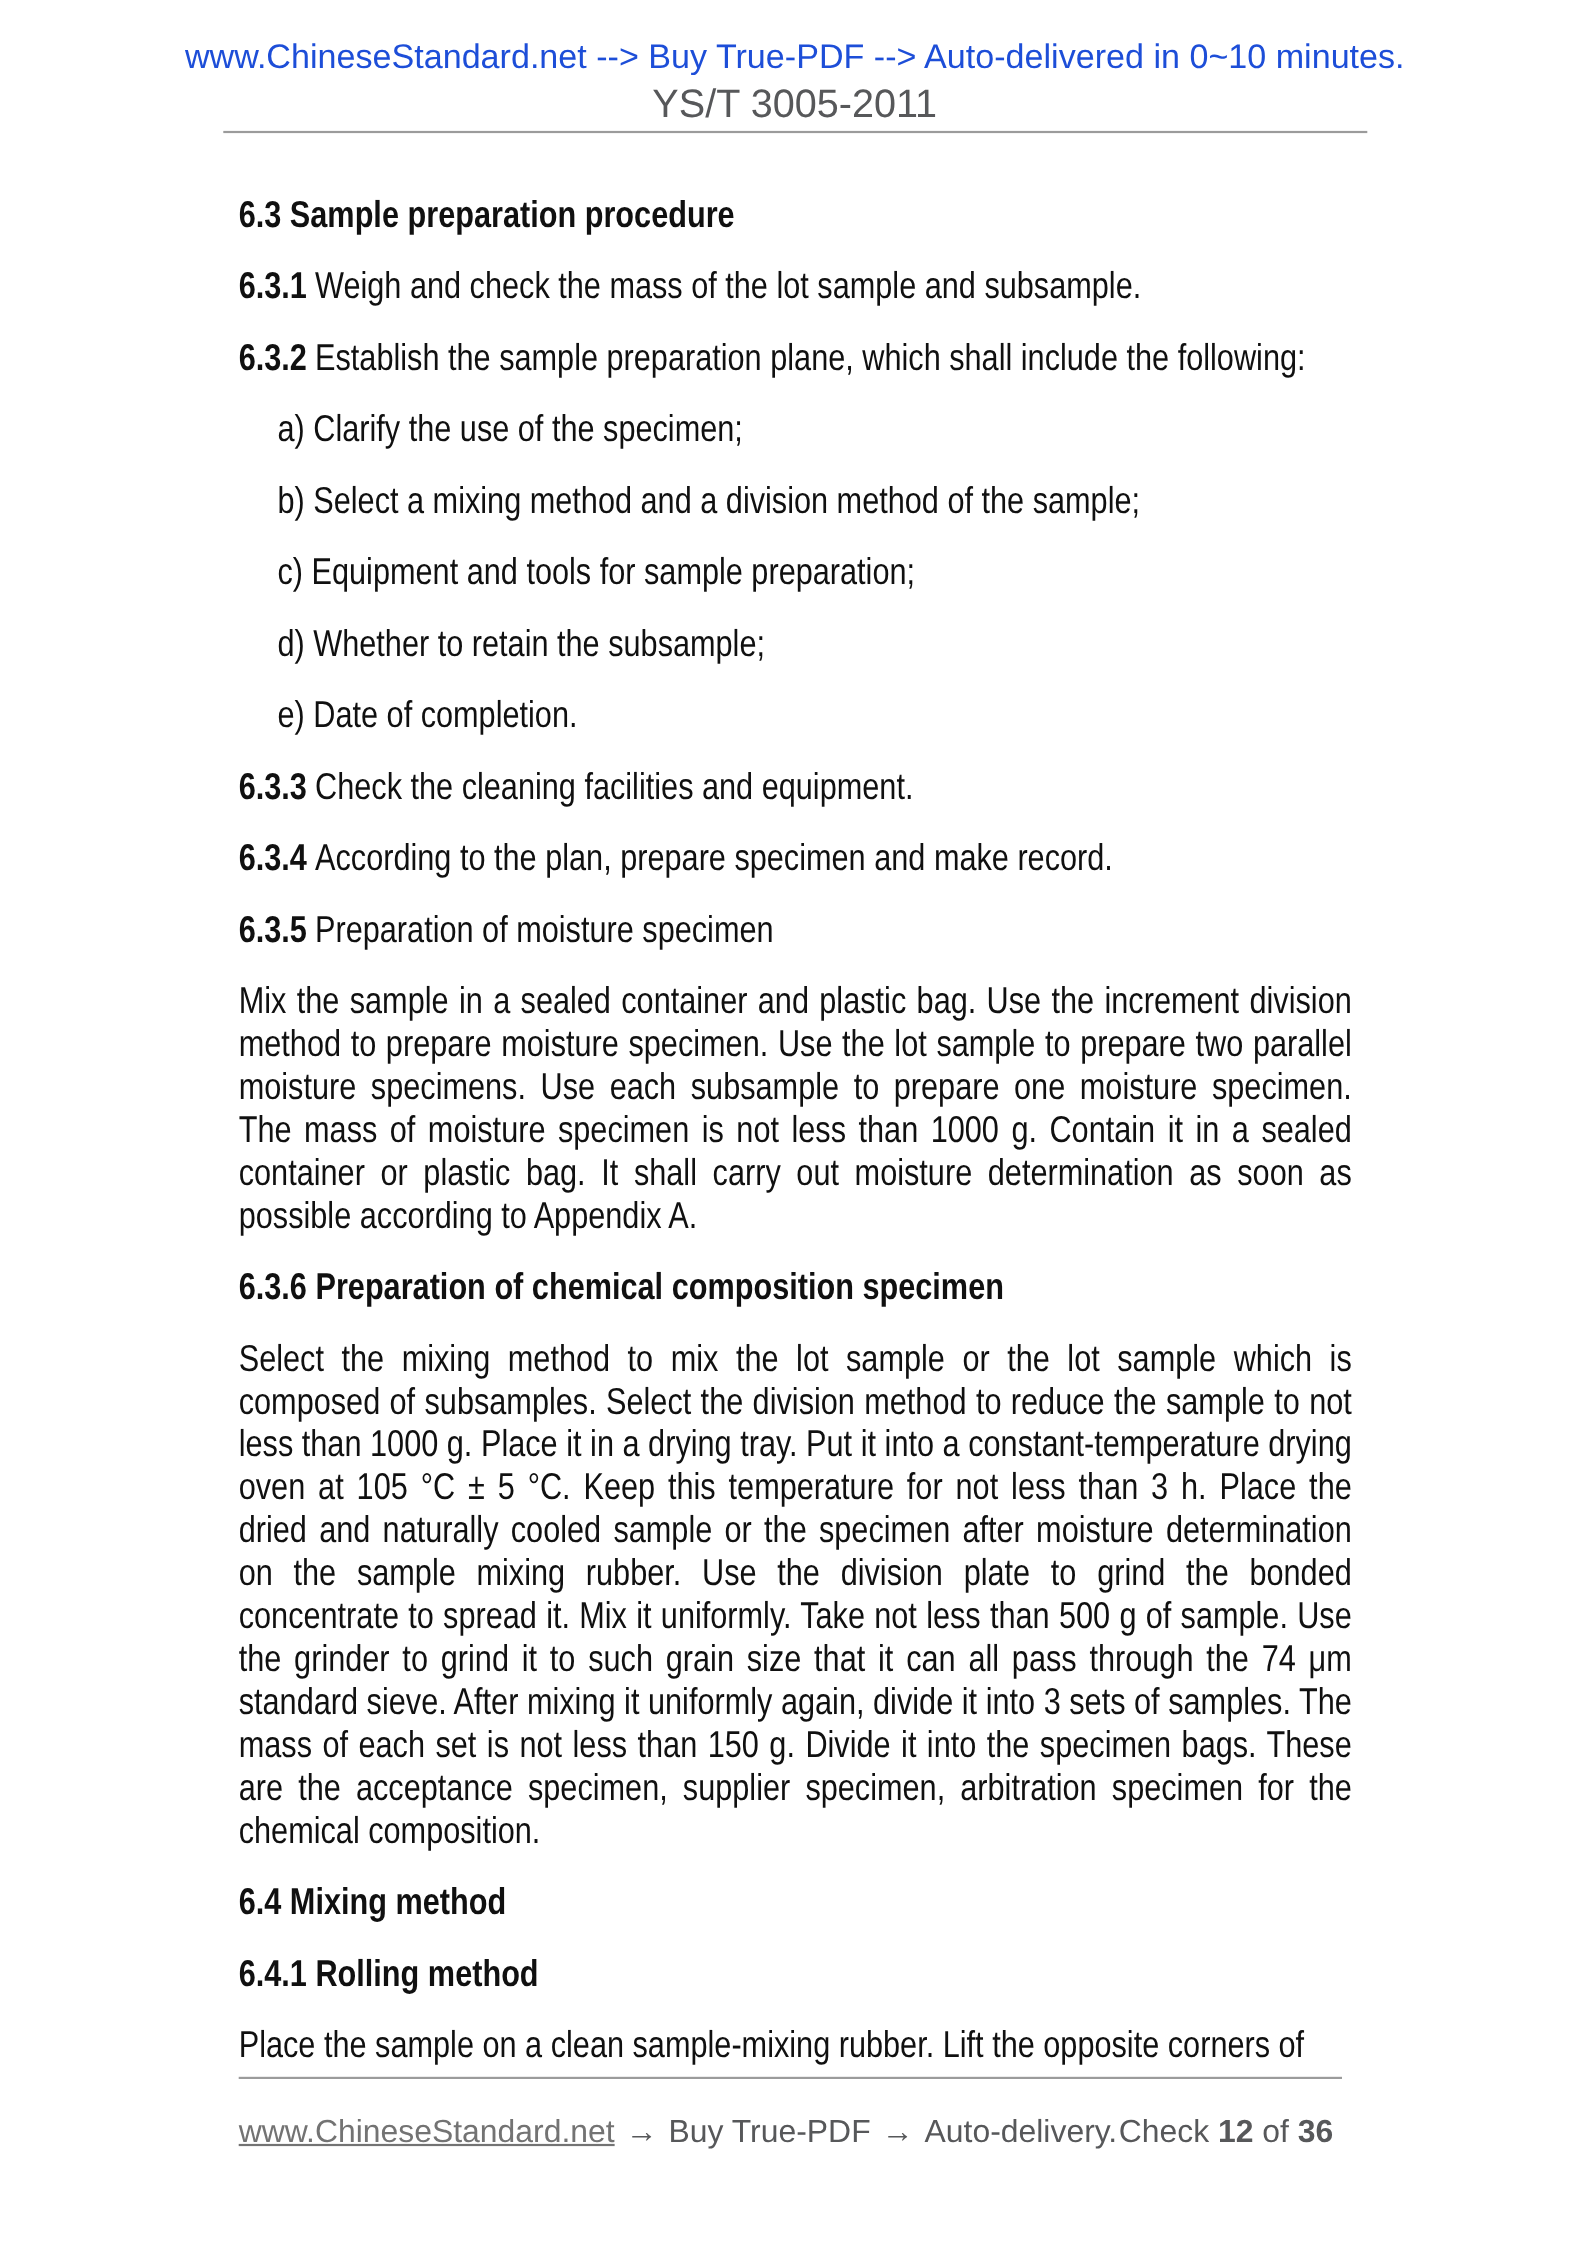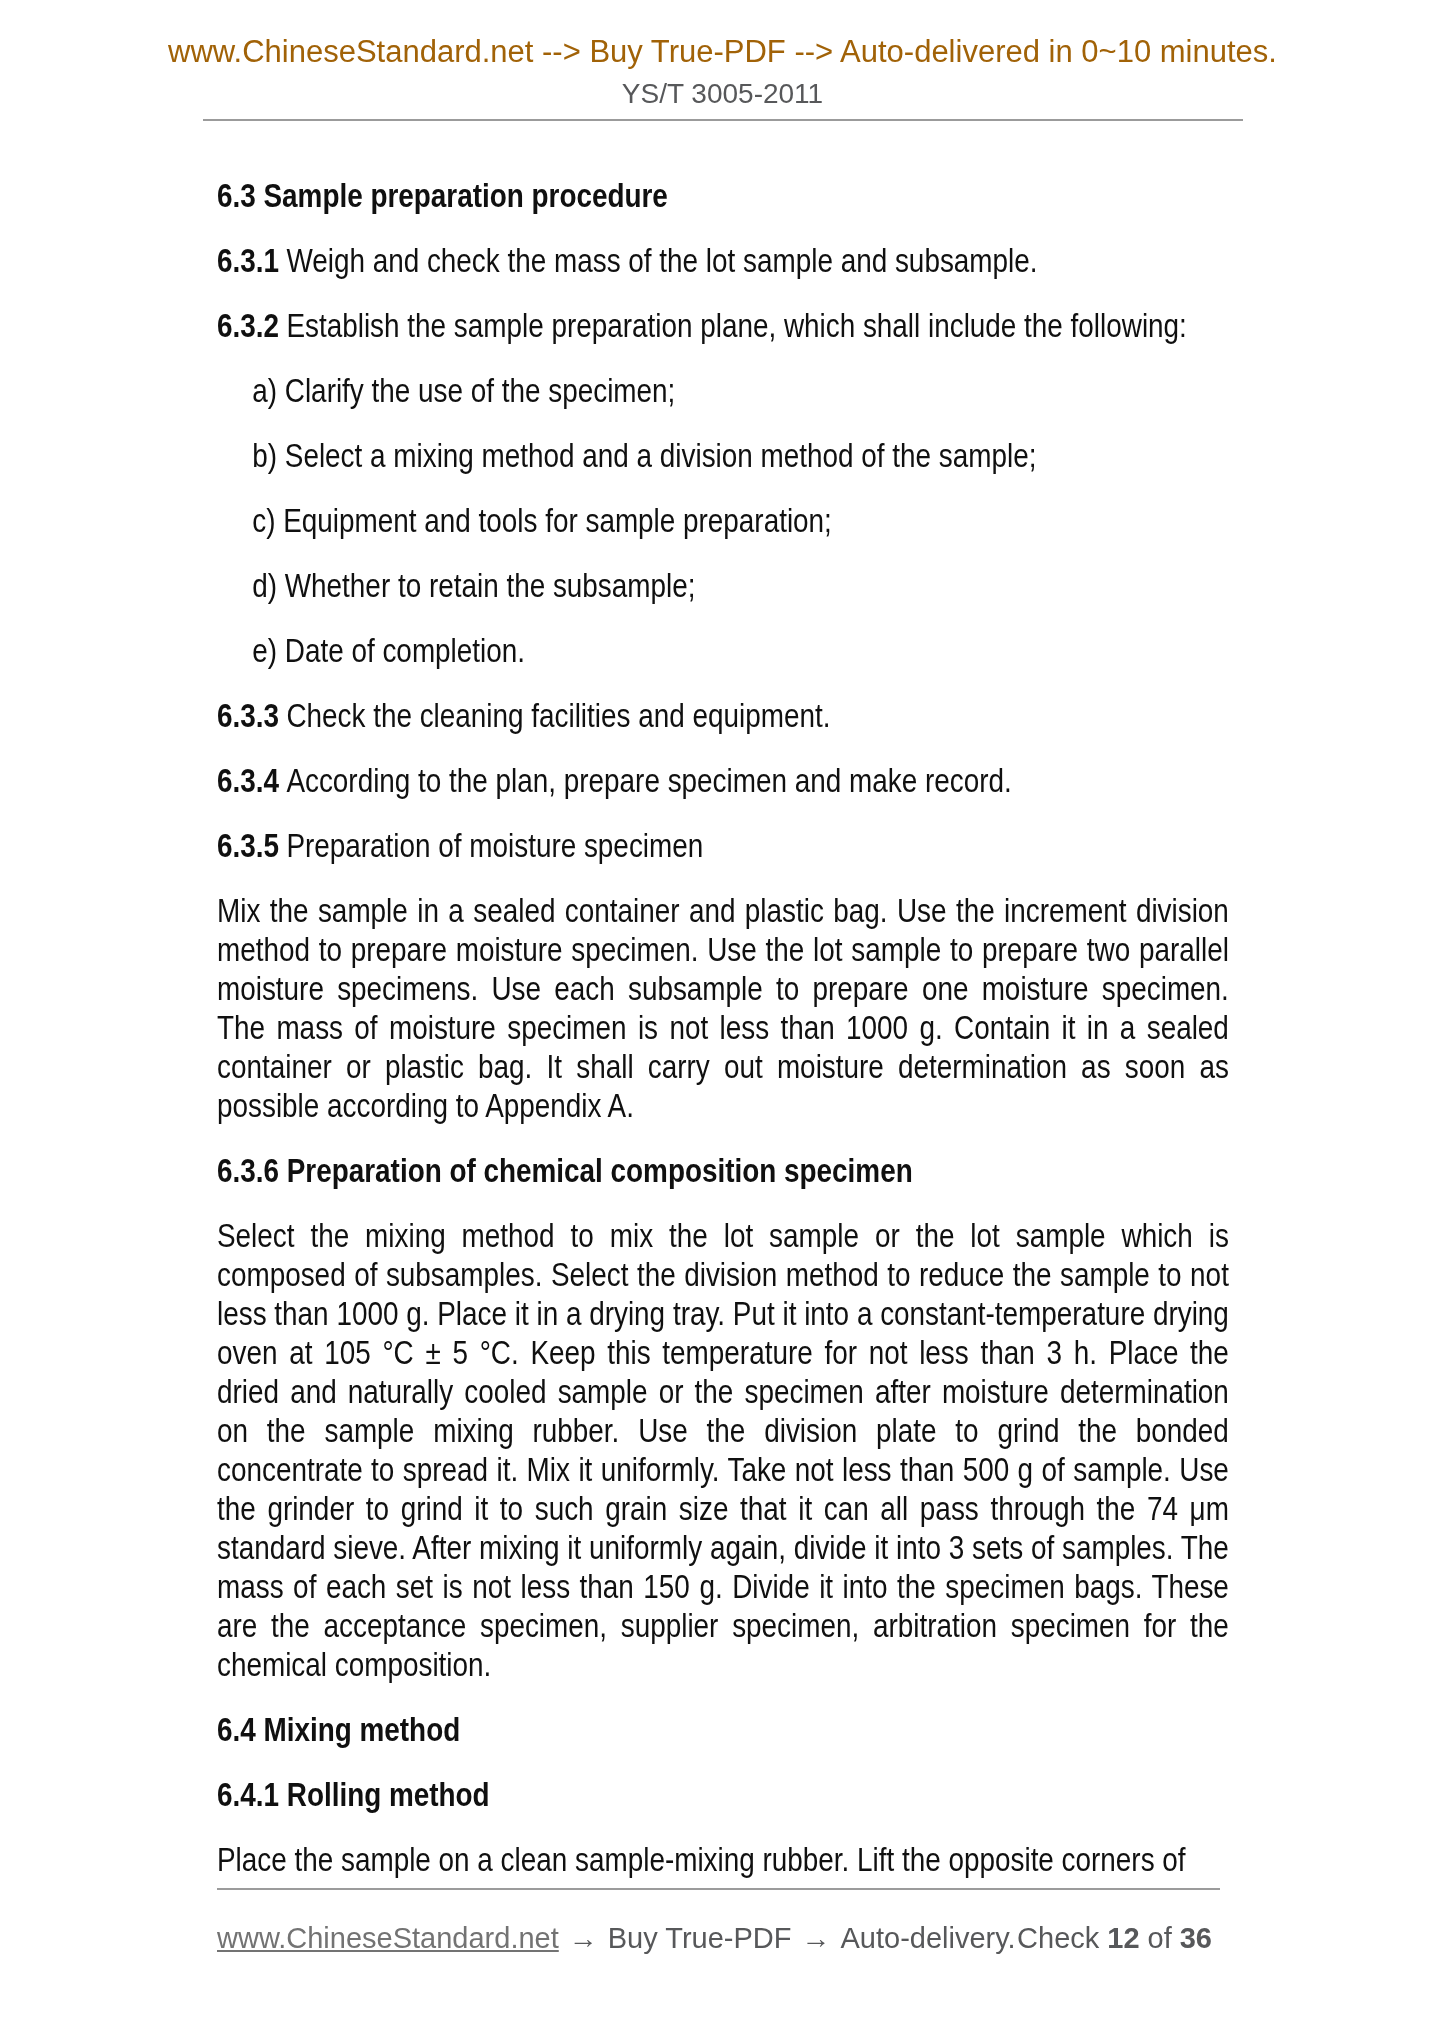--- a/index.html
+++ b/index.html
@@ -9,27 +9,27 @@
     background:#ffffff;
     font-family:"Liberation Sans", sans-serif;
     overflow:hidden;
     margin:0 auto;
   }
   
   .hdr-banner{
     position:absolute;top:34px;left:0;width:1445px;
     text-align:center;
     font-size:31px;line-height:36px;
-    color:#a16207;
+    color:#1d4ed8;
     white-space:nowrap;
   }
   .hdr-docnum{
     position:absolute;top:78px;left:0;width:1445px;
     text-align:center;
-    font-size:28px;line-height:32px;
+    font-size:36px;line-height:32px;
     color:#57585a;
   }
   .hdr-rule{
     position:absolute;top:119px;left:203px;width:1040px;height:2px;
     background:#9b9b9b;
   }
   
   .content{
     position:absolute;left:217px;top:176px;width:1234px;
     transform:scaleX(0.82);

